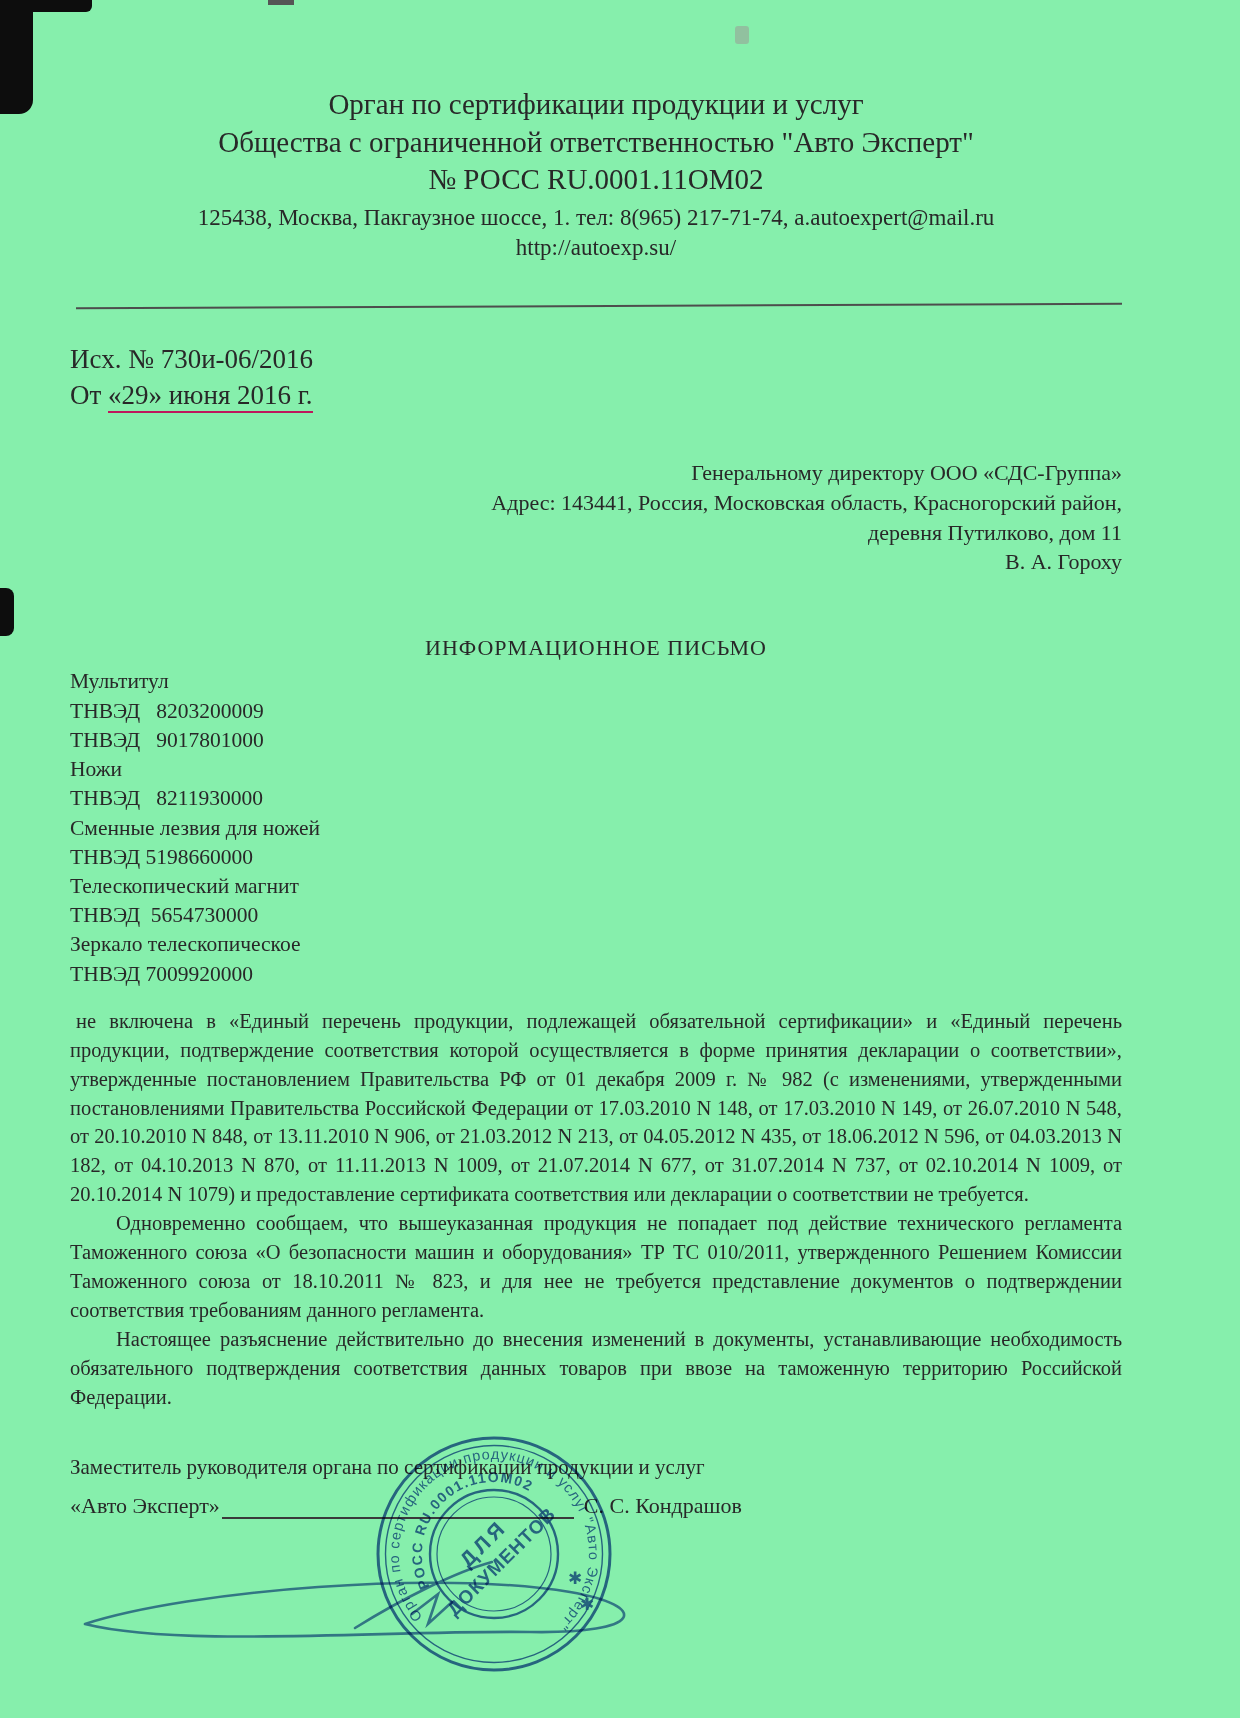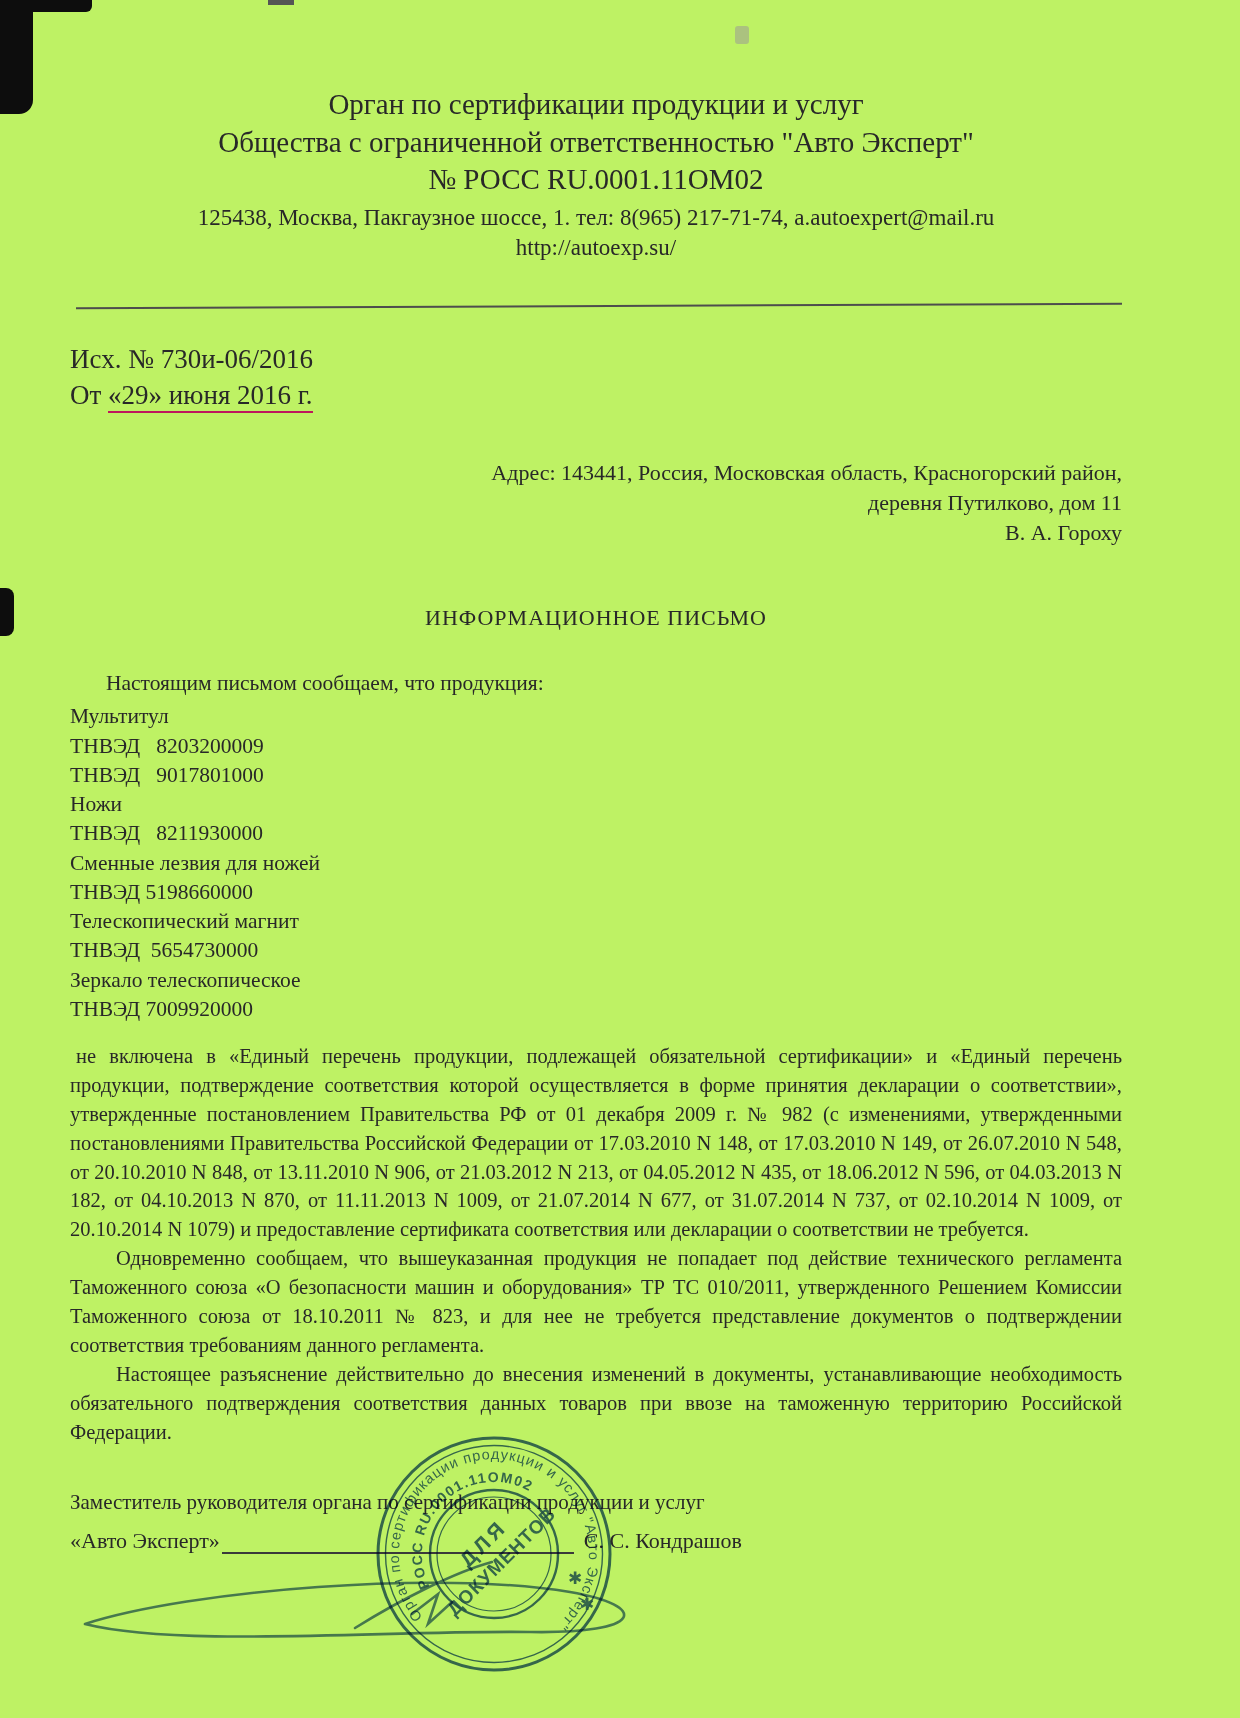--- a/index.html
+++ b/index.html
@@ -1,20 +1,20 @@
 <!DOCTYPE html>
 <html><head>
 <meta charset="utf-8">
 <style>
   html,body{margin:0;padding:0;background:#e8e8e6;}
   .page{
     position:relative;
     width:1240px;height:1718px;
     margin:0 auto;
-    background:#bef264;
+    background:#86efac;
     font-family:"Liberation Serif","DejaVu Serif",serif;
     color:#282828;
     overflow:hidden;
   }
   .content{padding:86px 118px 0 70px;}
 
   
   .artifact{position:absolute;background:#0d0d0d;}
   .art-corner-v{left:0;top:0;width:33px;height:114px;border-bottom-right-radius:14px;}
   .art-corner-h{left:0;top:0;width:92px;height:12px;border-bottom-right-radius:6px;}
@@ -99,28 +99,28 @@
     </div>
 
     <div class="rule"></div>
 
     <div class="ref">
       <div>Исх. № 730и-06/2016</div>
       <div><span>От </span><span class="u">«29» июня 2016 г.</span></div>
     </div>
 
     <div class="addressee">
+      <div>Генеральному директору ООО «СДС-Группа»</div>
       <div>Адрес: 143441, Россия, Московская область, Красногорский район,</div>
       <div>деревня Путилково, дом 11</div>
       <div>В. А. Гороху</div>
     </div>
 
     <div class="subject">ИНФОРМАЦИОННОЕ ПИСЬМО</div>
 
-    <div class="intro">Настоящим письмом сообщаем, что продукция:</div>
 
     <div class="products">
       <div>Мультитул</div>
       <div class="code">ТНВЭД   8203200009</div>
       <div class="code">ТНВЭД   9017801000</div>
       <div>Ножи</div>
       <div class="code">ТНВЭД   8211930000</div>
       <div>Сменные лезвия для ножей</div>
       <div class="code">ТНВЭД 5198660000</div>
       <div>Телескопический магнит</div>

